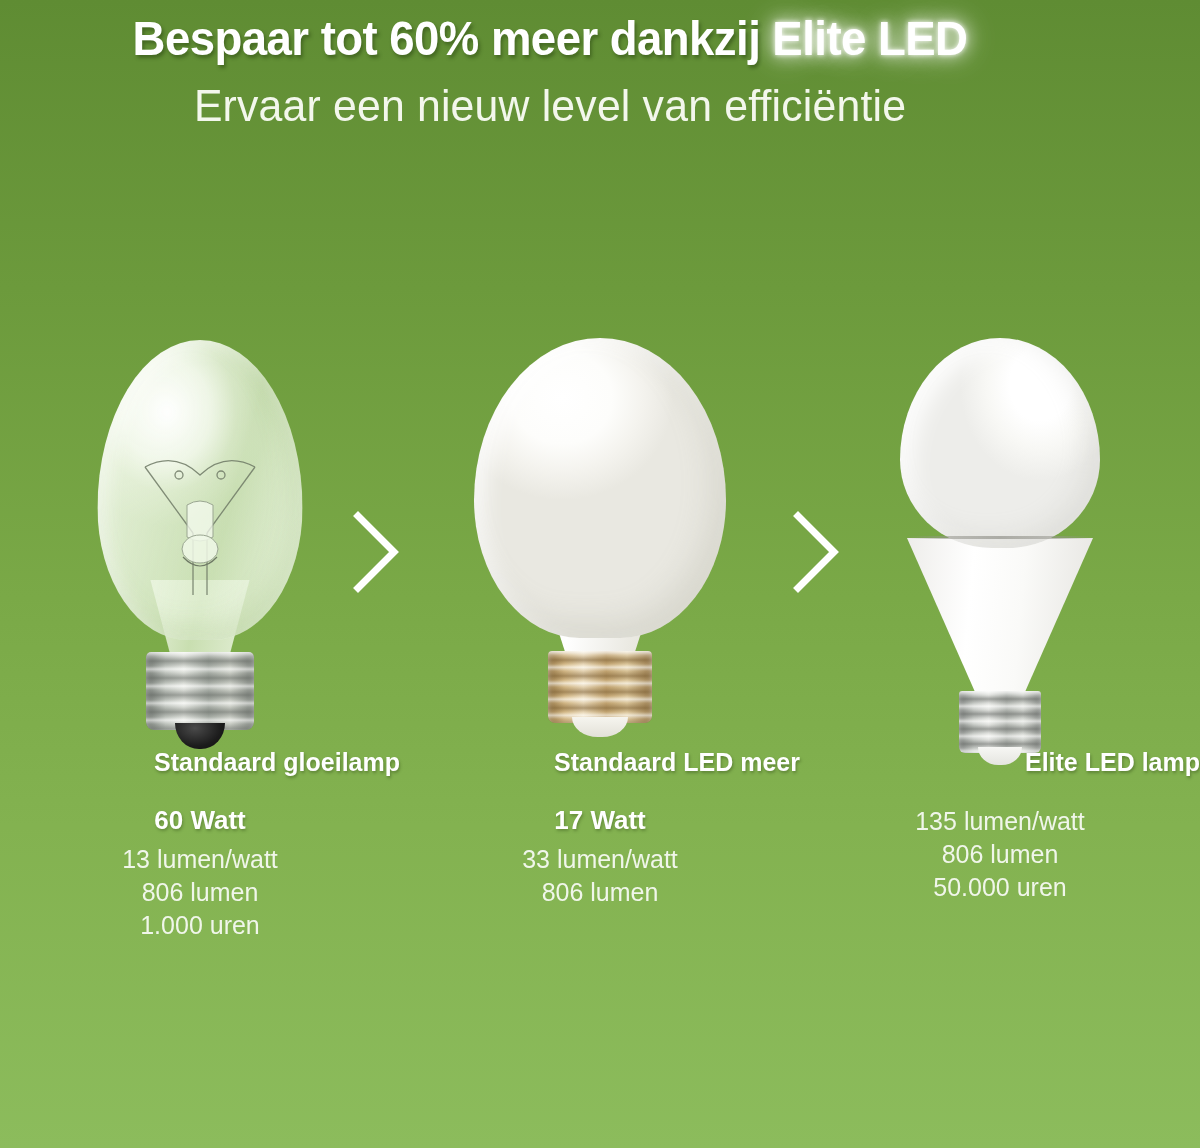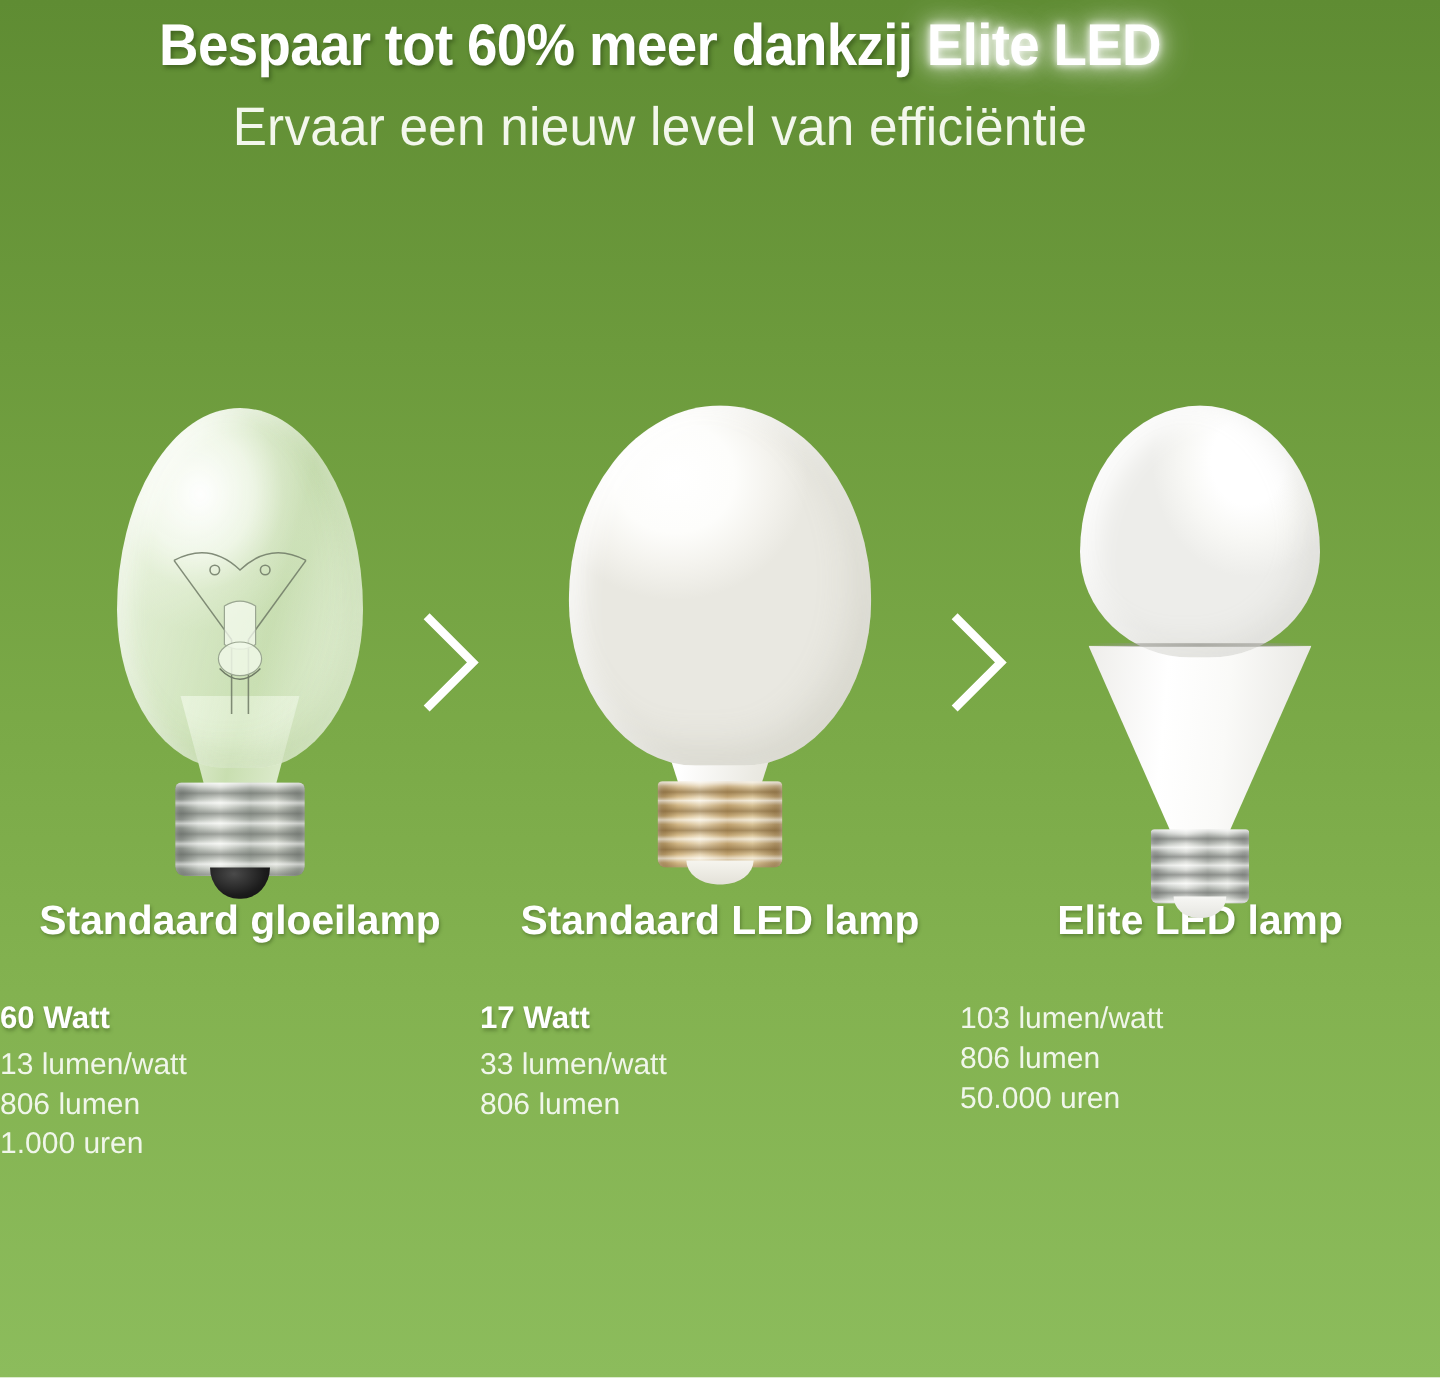--- a/index.html
+++ b/index.html
@@ -193,28 +193,28 @@
   .chevron {
     position:absolute; top:510px;
     width:56px; height:84px;
   }
   #chevron-1 { left:348px; }
   #chevron-2 { left:788px; }
 
   
   .bulb-name {
     margin-top:18px;
-    text-align:center;
-    font-size:34px;
+    text-align:right;
+    font-size:25px;
     font-weight:bold;
     color:#ffffff;
     text-shadow:1px 2px 3px rgba(40,65,18,0.4);
   }
 
-  .specs { margin-top:46px; text-align:left; }
+  .specs { margin-top:28px; text-align:center; }
   .watt {
     font-size:26px;
     font-weight:bold;
     color:#ffffff;
     text-shadow:1px 2px 3px rgba(40,65,18,0.35);
     margin-bottom:7px;
   }
   .spec-line {
     font-size:25px;
     font-weight:300;
@@ -277,40 +277,40 @@
 
     <div class="col">
       <div class="bulb-area">
         <div class="bulb b2">
           <div class="neck"></div>
           <div class="glass"></div>
           <div class="base"></div>
           <div class="tip"></div>
         </div>
       </div>
-      <div class="bulb-name">Standaard LED lamp</div>
+      <div class="bulb-name">Standaard LED meer</div>
       <div class="specs">
         <div class="watt">17 Watt</div>
         <div class="spec-line">33 lumen/watt</div>
         <div class="spec-line">806 lumen</div>
       </div>
     </div>
 
     <div class="col">
       <div class="bulb-area">
         <div class="bulb b3">
           <div class="body"></div>
           <div class="glass"></div>
           <div class="seam"></div>
           <div class="base"></div>
           <div class="tip"></div>
         </div>
       </div>
       <div class="bulb-name">Elite LED lamp</div>
       <div class="specs">
-        <div class="spec-line">103 lumen/watt</div>
+        <div class="spec-line">135 lumen/watt</div>
         <div class="spec-line">806 lumen</div>
         <div class="spec-line">50.000 uren</div>
       </div>
     </div>
 
   </div>
 </div>
 
 </body></html>

